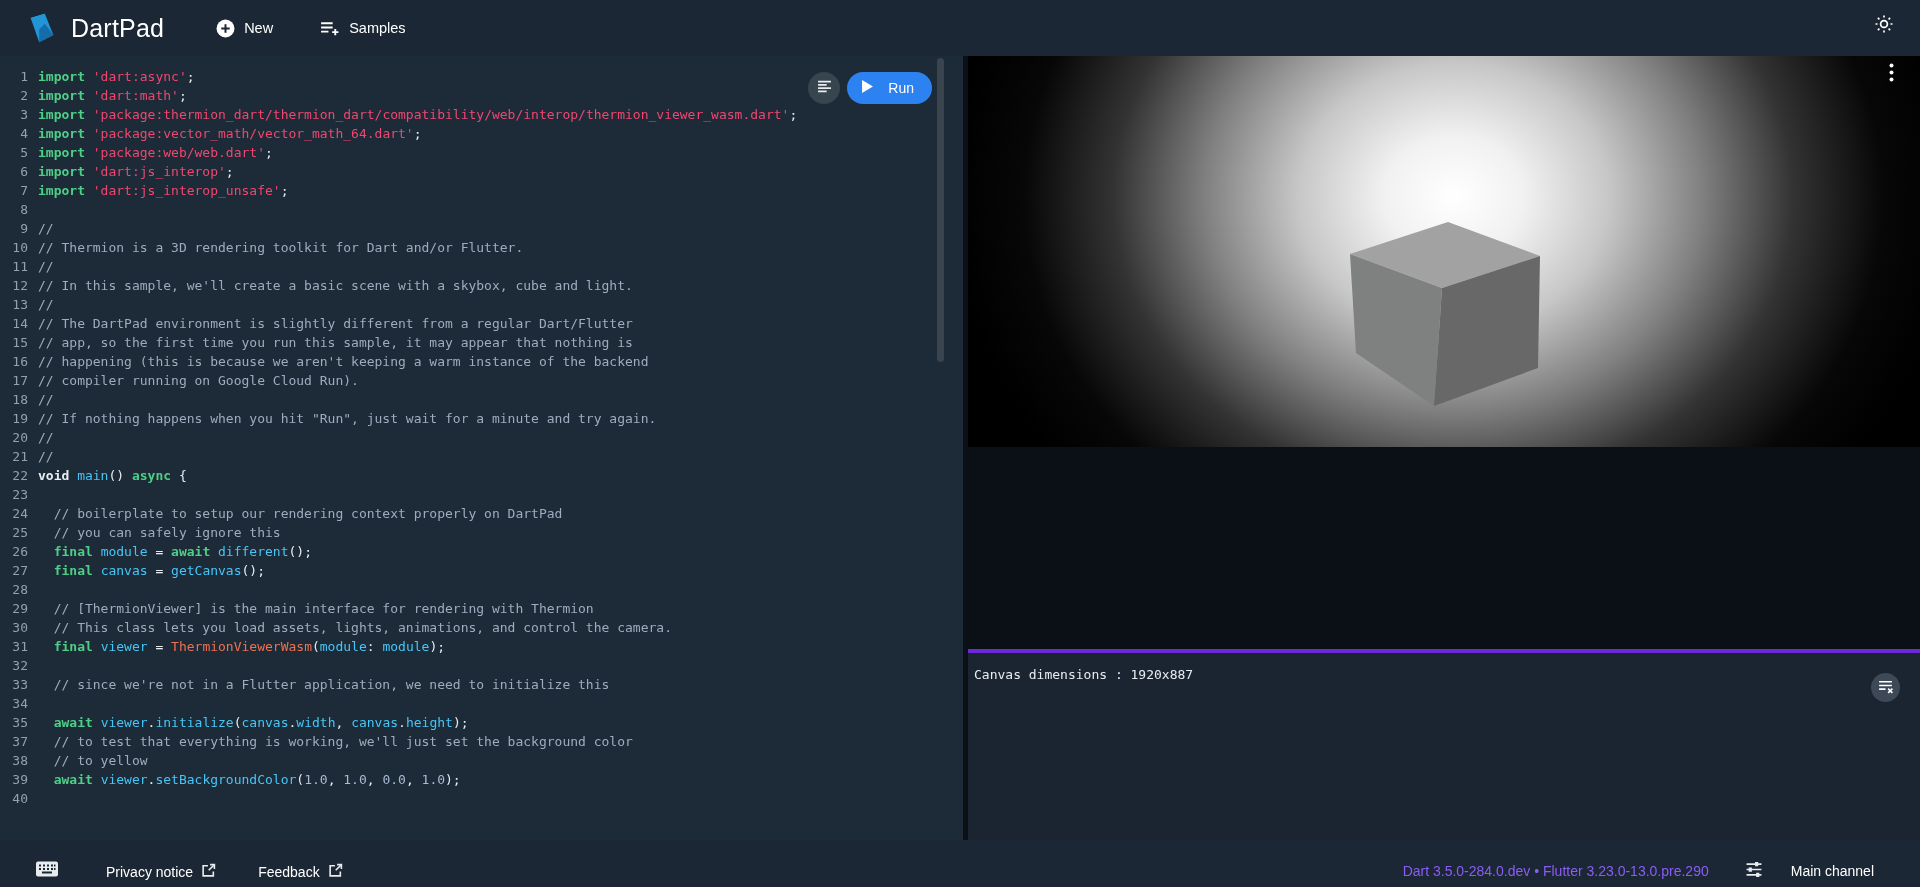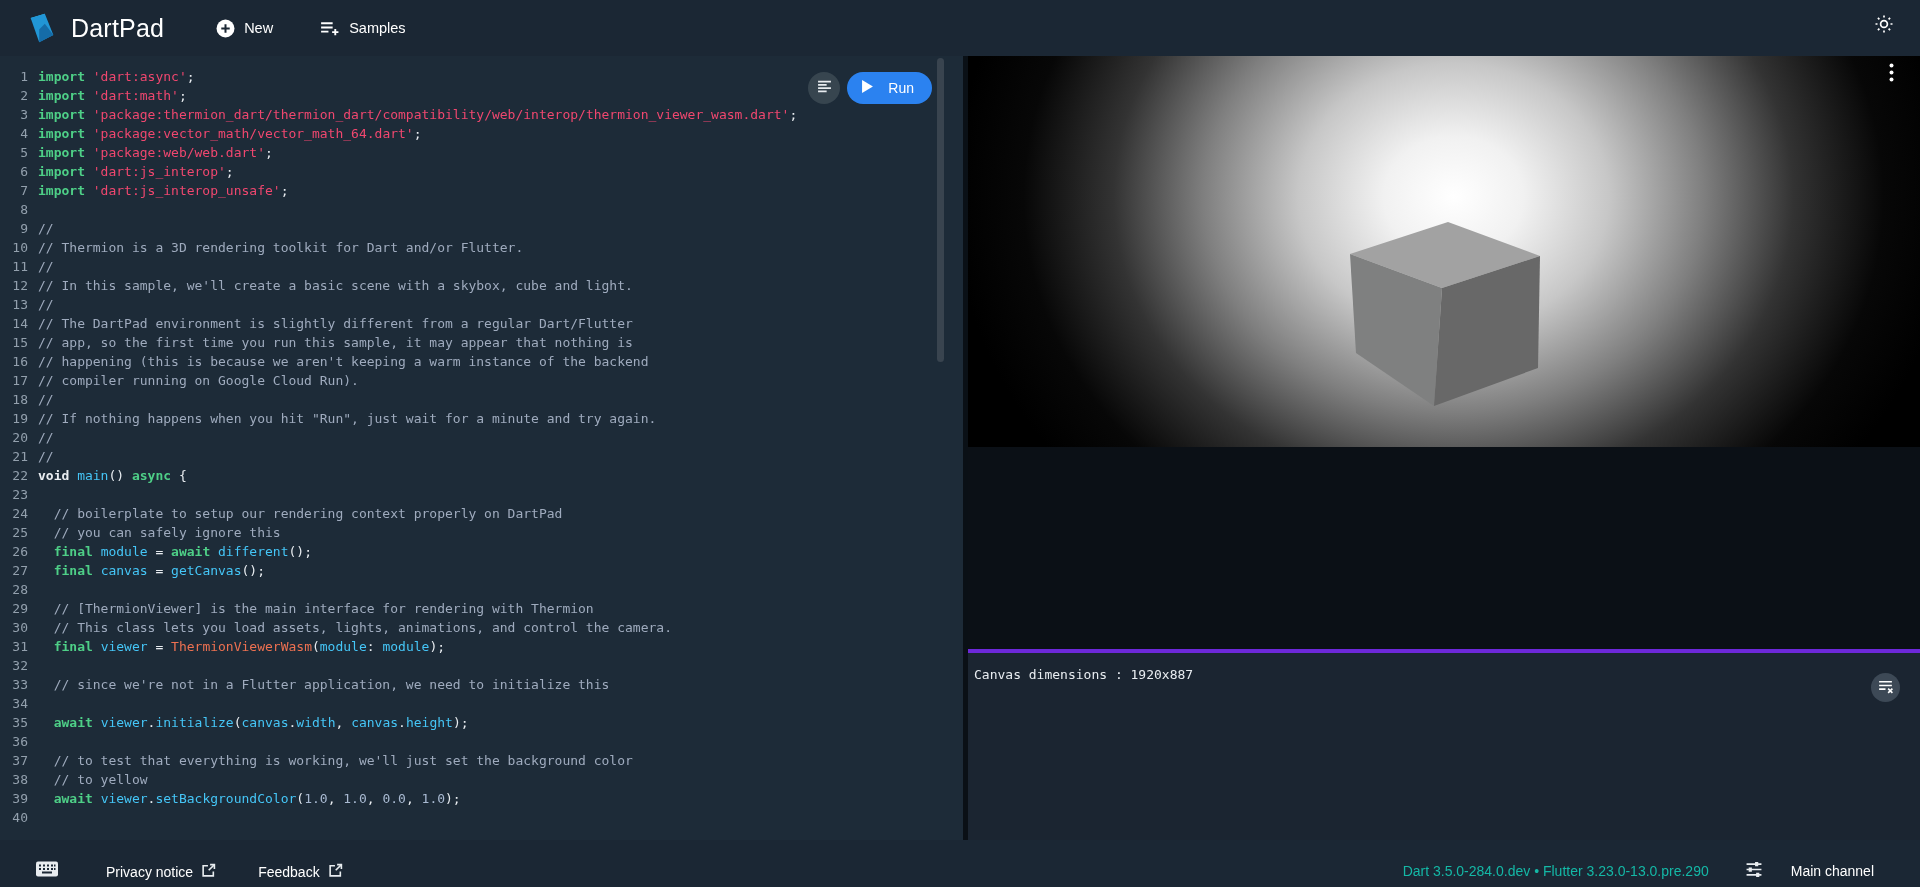--- a/index.html
+++ b/index.html
@@ -62,21 +62,21 @@
   .console-clear-btn{position:absolute;top:20px;right:20px;width:29px;height:29px;border-radius:50%;
                      background:#3d4956;border:none;cursor:pointer;display:flex;align-items:center;justify-content:center;}
 
   
   .footer{height:47px;background:#1b2734;display:flex;align-items:flex-end;padding:0 44px 0 30px;position:relative;z-index:3;}
   .ft-link{background:none;border:none;color:#fff;font-family:inherit;font-size:14px;font-weight:500;
            display:inline-flex;align-items:center;gap:8px;cursor:pointer;padding:6px 2px;}
   .kb-btn{margin-right:40px;padding:6px;}
   .ft-feedback{margin-left:38px;}
   .ft-right{margin-left:auto;display:flex;align-items:center;}
-  .versions{font-size:14px;color:#14b8a6;}
+  .versions{font-size:14px;color:#8b5cf6;}
   .channel-btn{margin-left:34px;gap:28px;}
 </style>
 </head>
 <body>
 
 <header class="topbar">
   <span class="logo">
     <svg width="34" height="36" viewBox="0 0 48 48" aria-hidden="true">
       <polygon fill="#35c0f0" points="8,10 28,4 20,26"></polygon>
       <polygon fill="#2196d6" points="8,10 20,44 40,34 28,4"></polygon>
@@ -168,21 +168,20 @@
         <div class="code-line"><span class="line-number">26</span><span class="line-code"><span class="tk-pl">  </span><span class="tk-kw">final</span><span class="tk-pl"> </span><span class="tk-id">module</span><span class="tk-pl"> = </span><span class="tk-kw">await</span><span class="tk-pl"> </span><span class="tk-id">different</span><span class="tk-pl">();</span></span></div>
         <div class="code-line"><span class="line-number">27</span><span class="line-code"><span class="tk-pl">  </span><span class="tk-kw">final</span><span class="tk-pl"> </span><span class="tk-id">canvas</span><span class="tk-pl"> = </span><span class="tk-id">getCanvas</span><span class="tk-pl">();</span></span></div>
         <div class="code-line"><span class="line-number">28</span><span class="line-code"></span></div>
         <div class="code-line"><span class="line-number">29</span><span class="line-code"><span class="tk-cm">  // [ThermionViewer] is the main interface for rendering with Thermion</span></span></div>
         <div class="code-line"><span class="line-number">30</span><span class="line-code"><span class="tk-cm">  // This class lets you load assets, lights, animations, and control the camera.</span></span></div>
         <div class="code-line"><span class="line-number">31</span><span class="line-code"><span class="tk-pl">  </span><span class="tk-kw">final</span><span class="tk-pl"> </span><span class="tk-id">viewer</span><span class="tk-pl"> = </span><span class="tk-cls">ThermionViewerWasm</span><span class="tk-pl">(</span><span class="tk-id">module</span><span class="tk-pl">: </span><span class="tk-id">module</span><span class="tk-pl">);</span></span></div>
         <div class="code-line"><span class="line-number">32</span><span class="line-code"></span></div>
         <div class="code-line"><span class="line-number">33</span><span class="line-code"><span class="tk-cm">  // since we're not in a Flutter application, we need to initialize this</span></span></div>
         <div class="code-line"><span class="line-number">34</span></div>
         <div class="code-line"><span class="line-number">35</span><span class="line-code"><span class="tk-pl">  </span><span class="tk-kw">await</span><span class="tk-pl"> </span><span class="tk-id">viewer</span><span class="tk-pl">.</span><span class="tk-id">initialize</span><span class="tk-pl">(</span><span class="tk-id">canvas</span><span class="tk-pl">.</span><span class="tk-id">width</span><span class="tk-pl">, </span><span class="tk-id">canvas</span><span class="tk-pl">.</span><span class="tk-id">height</span><span class="tk-pl">);</span></span></div>
-        <div class="code-line"><span class="line-number">36</span><span class="line-code"></span></div>
         <div class="code-line"><span class="line-number">37</span><span class="line-code"><span class="tk-cm">  // to test that everything is working, we'll just set the background color</span></span></div>
         <div class="code-line"><span class="line-number">38</span><span class="line-code"><span class="tk-cm">  // to yellow</span></span></div>
         <div class="code-line"><span class="line-number">39</span><span class="line-code"><span class="tk-pl">  </span><span class="tk-kw">await</span><span class="tk-pl"> </span><span class="tk-id">viewer</span><span class="tk-pl">.</span><span class="tk-id">setBackgroundColor</span><span class="tk-pl">(</span><span class="tk-num">1.0</span><span class="tk-pl">, </span><span class="tk-num">1.0</span><span class="tk-pl">, </span><span class="tk-num">0.0</span><span class="tk-pl">, </span><span class="tk-num">1.0</span><span class="tk-pl">);</span></span></div>
         <div class="code-line"><span class="line-number">40</span><span class="line-code"></span></div>
       </div>
     <div class="scroll-thumb"></div>
 
     <button class="format-btn">
       <span>
         <svg width="15" height="13" viewBox="0 0 14 12" fill="none" stroke="#e8ecef" stroke-width="1.6">

